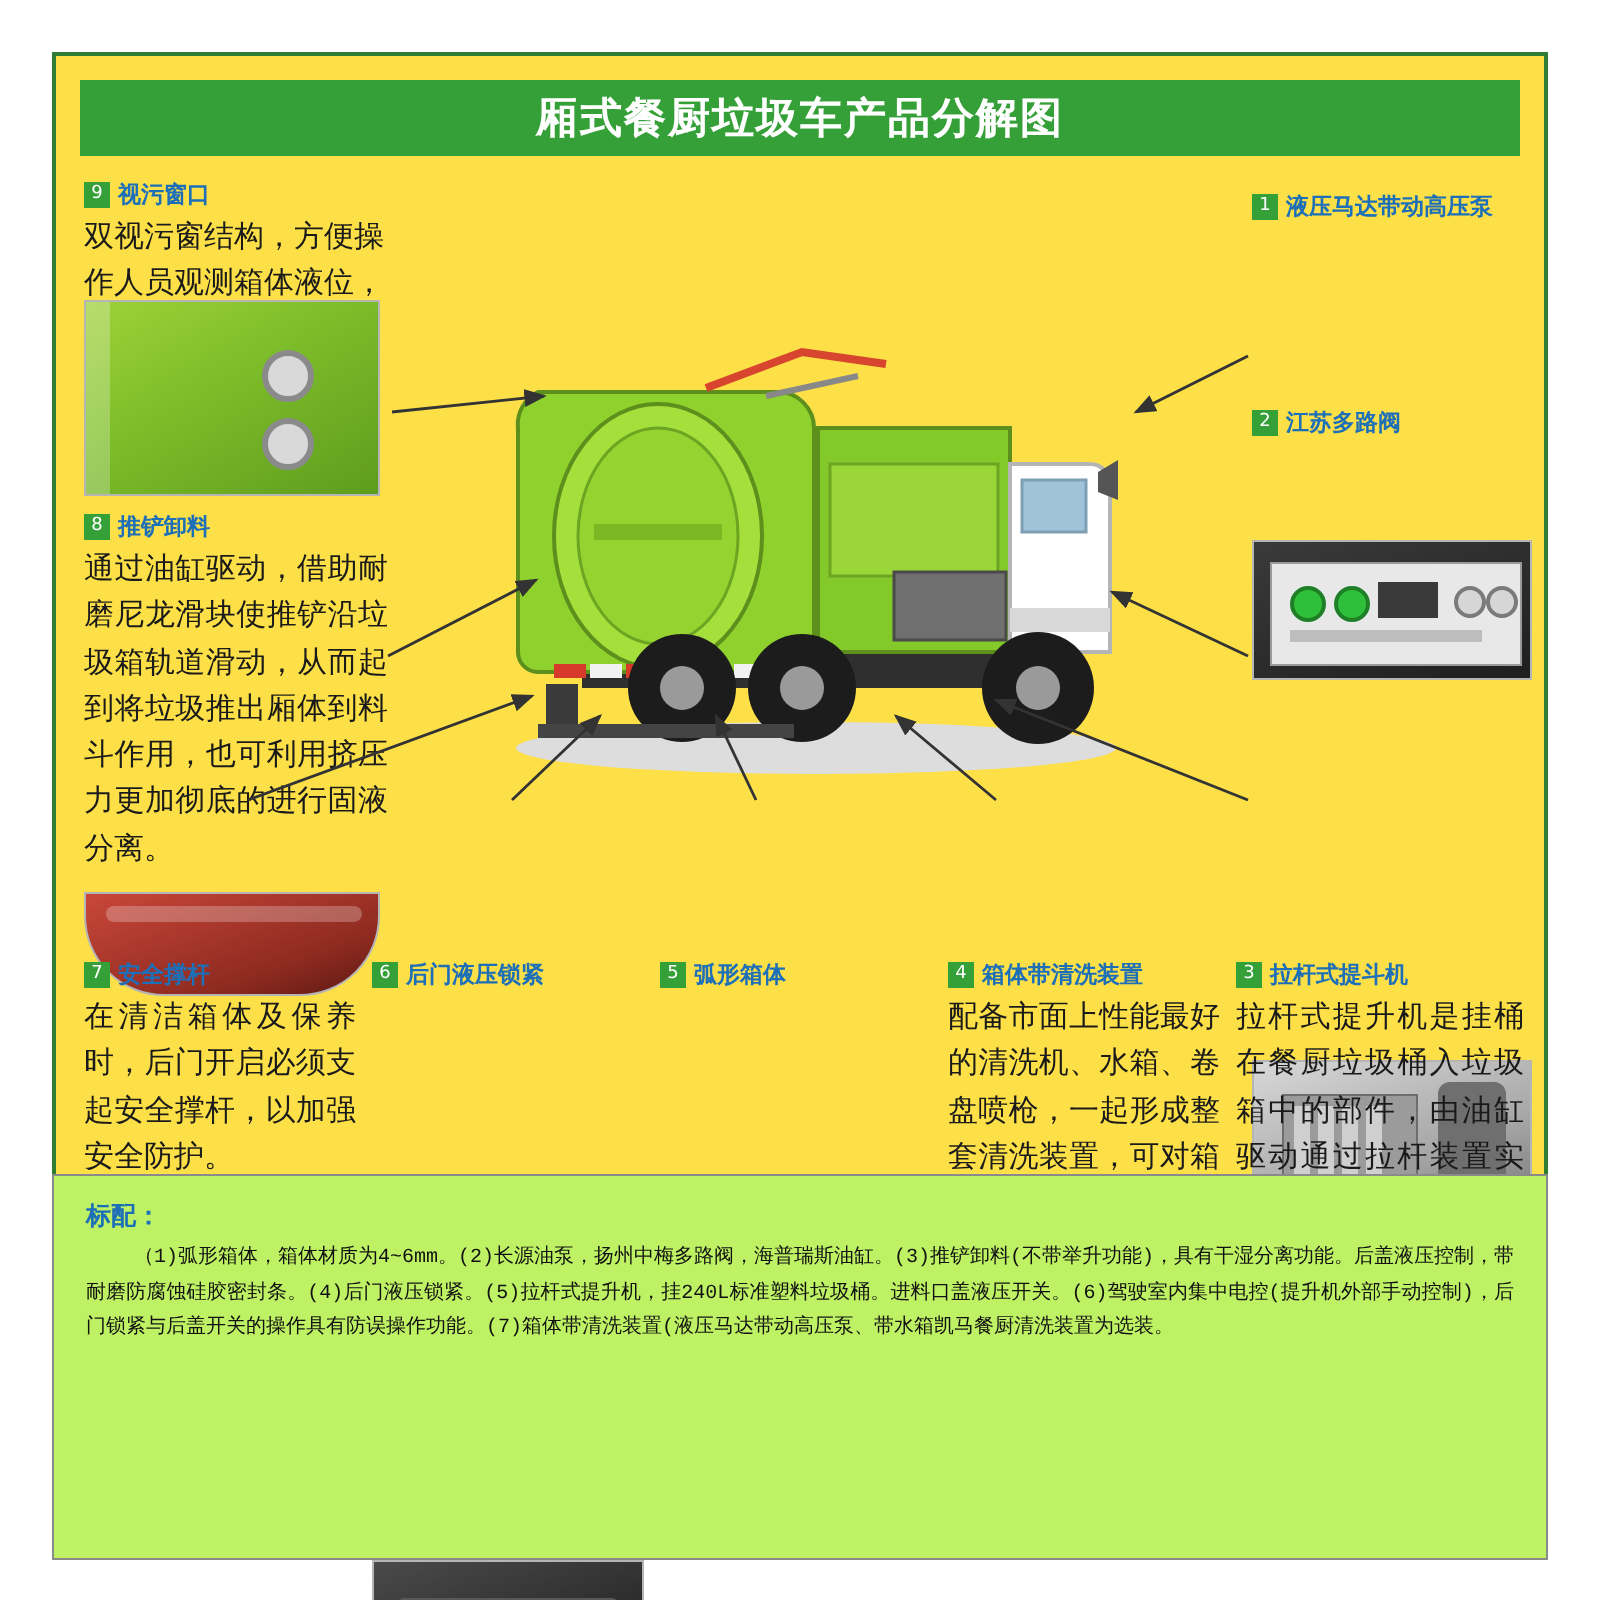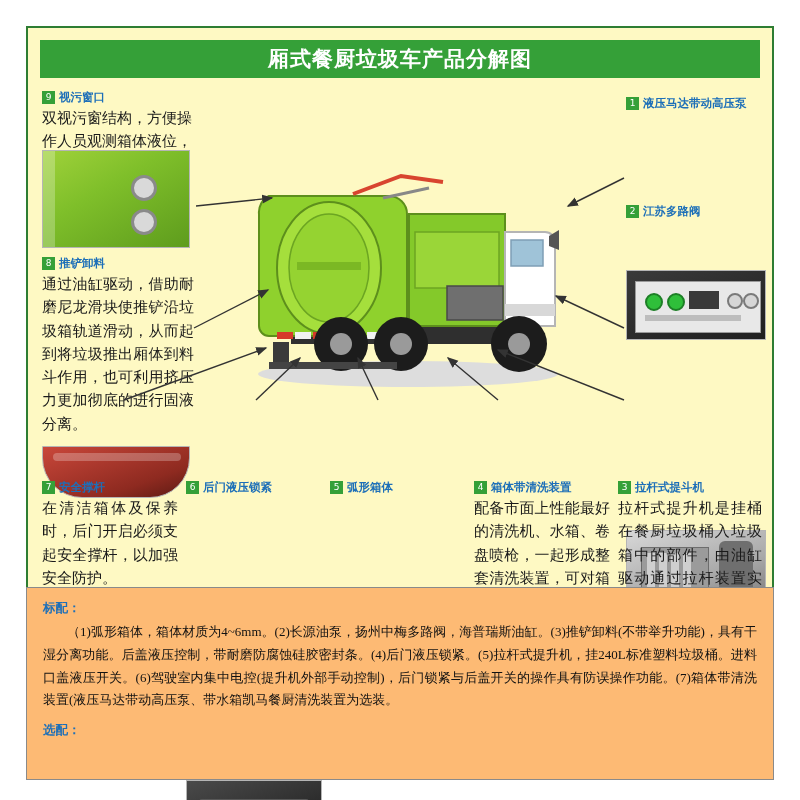--- a/index.html
+++ b/index.html
@@ -13,21 +13,21 @@
     position:relative;
     width:800px;height:800px;
     box-sizing:border-box;
     padding:26px 26px 20px 26px;
   }
   .frame{
     position:relative;
     width:748px;height:754px;
     border:2px solid #2e7d32;
     box-sizing:border-box;
-    background:#fef9c3;
+    background:#fde047;
   }
   
   .title-bar{
     position:absolute;left:12px;top:12px;right:12px;height:38px;
     background:#35a038;
     display:flex;align-items:center;justify-content:center;
   }
   .title-bar .title-text{
     color:#ffffff;font-size:21px;font-weight:bold;letter-spacing:1px;
     font-family:"DejaVu Sans","Liberation Sans",sans-serif;
@@ -64,31 +64,31 @@
   .bar{position:absolute;}
   
   .truck-wrap{
     position:absolute;left:205px;top:108px;width:340px;height:270px;
   }
   
   .arrow-layer{position:absolute;left:0;top:0;width:748px;height:754px;pointer-events:none;}
   
   .spec-box{
     position:absolute;left:26px;right:26px;bottom:20px;height:193px;
-    border:1.5px solid #8a8a8a;box-sizing:border-box;background:#fdba74;
+    border:1.5px solid #8a8a8a;box-sizing:border-box;background:#bef264;
     padding:12px 16px;
   }
   .spec-head{
     color:#1d6fb8;font-weight:bold;font-size:12.5px;margin-bottom:4px;
     font-family:"DejaVu Sans","Liberation Sans",sans-serif;
   }
   .spec-body{
-    font-size:13px;line-height:1.75;color:#111;text-align:justify;
+    font-size:10px;line-height:1.75;color:#111;text-align:justify;
     text-indent:24px;
-    font-family:Liberation Serif, serif;
+    font-family:Liberation Mono, monospace;
   }
   .spec-block{margin-bottom:10px;}
 </style>
 </head>
 <body>
 
 <div class="page">
  <div class="frame">
 
   <div class="title-bar">
@@ -269,17 +269,16 @@
   </div>
 
  </div>
 
  <div class="spec-box">
    <div class="spec-block">
      <div class="spec-head">标配：</div>
      <div class="spec-body">（1)弧形箱体，箱体材质为4~6mm。(2)长源油泵，扬州中梅多路阀，海普瑞斯油缸。(3)推铲卸料(不带举升功能)，具有干湿分离功能。后盖液压控制，带耐磨防腐蚀硅胶密封条。(4)后门液压锁紧。(5)拉杆式提升机，挂240L标准塑料垃圾桶。进料口盖液压开关。(6)驾驶室内集中电控(提升机外部手动控制)，后门锁紧与后盖开关的操作具有防误操作功能。(7)箱体带清洗装置(液压马达带动高压泵、带水箱凯马餐厨清洗装置为选装。</div>
    </div>
    <div class="spec-block">
-     <div class="spec-head">选配：</div>
    </div>
  </div>
 
 </div>
 
 </body></html>

